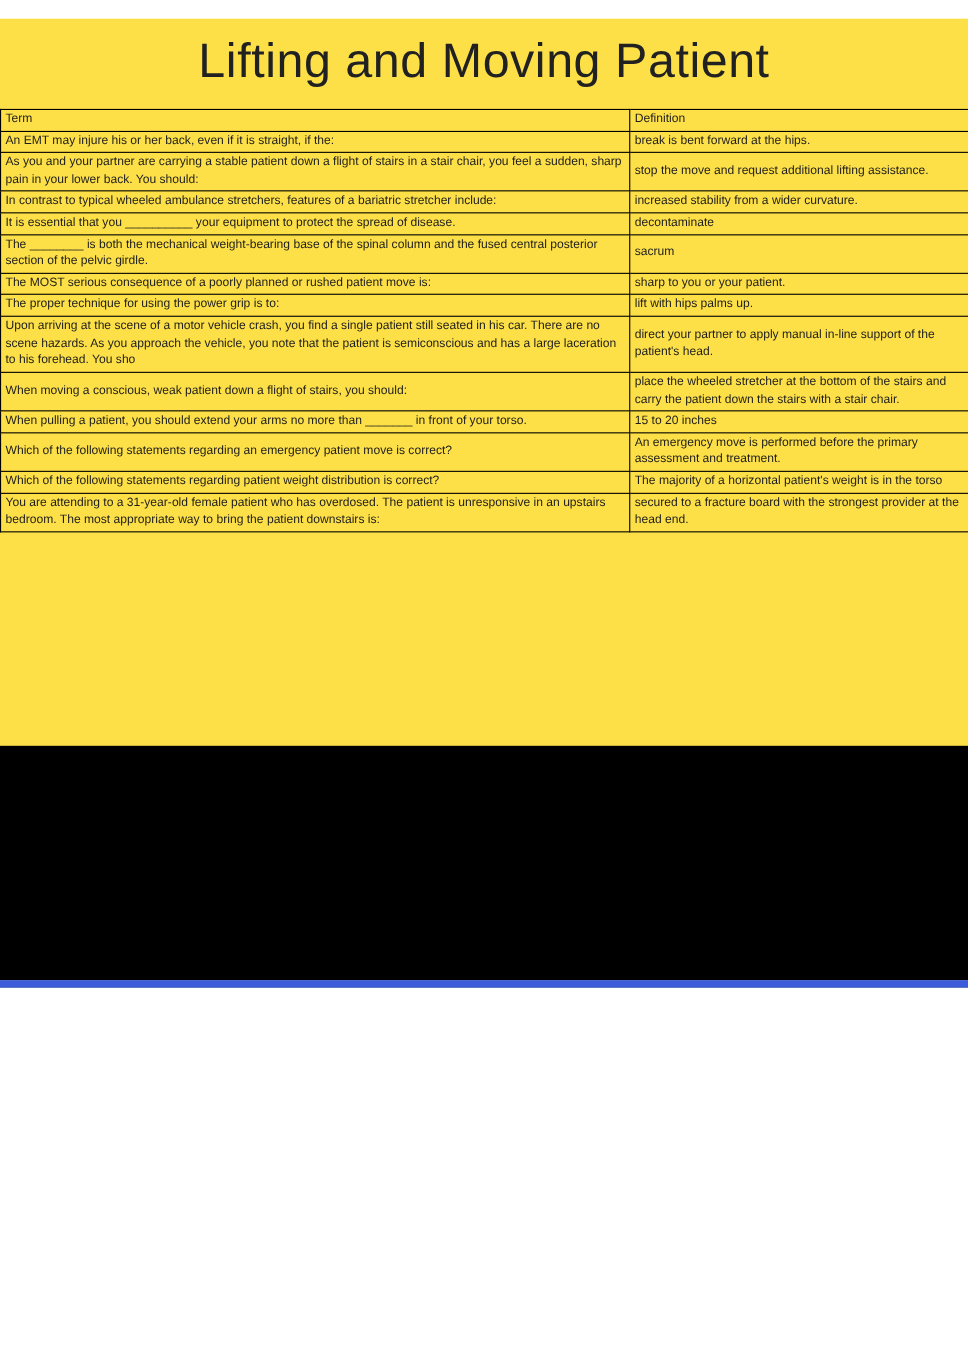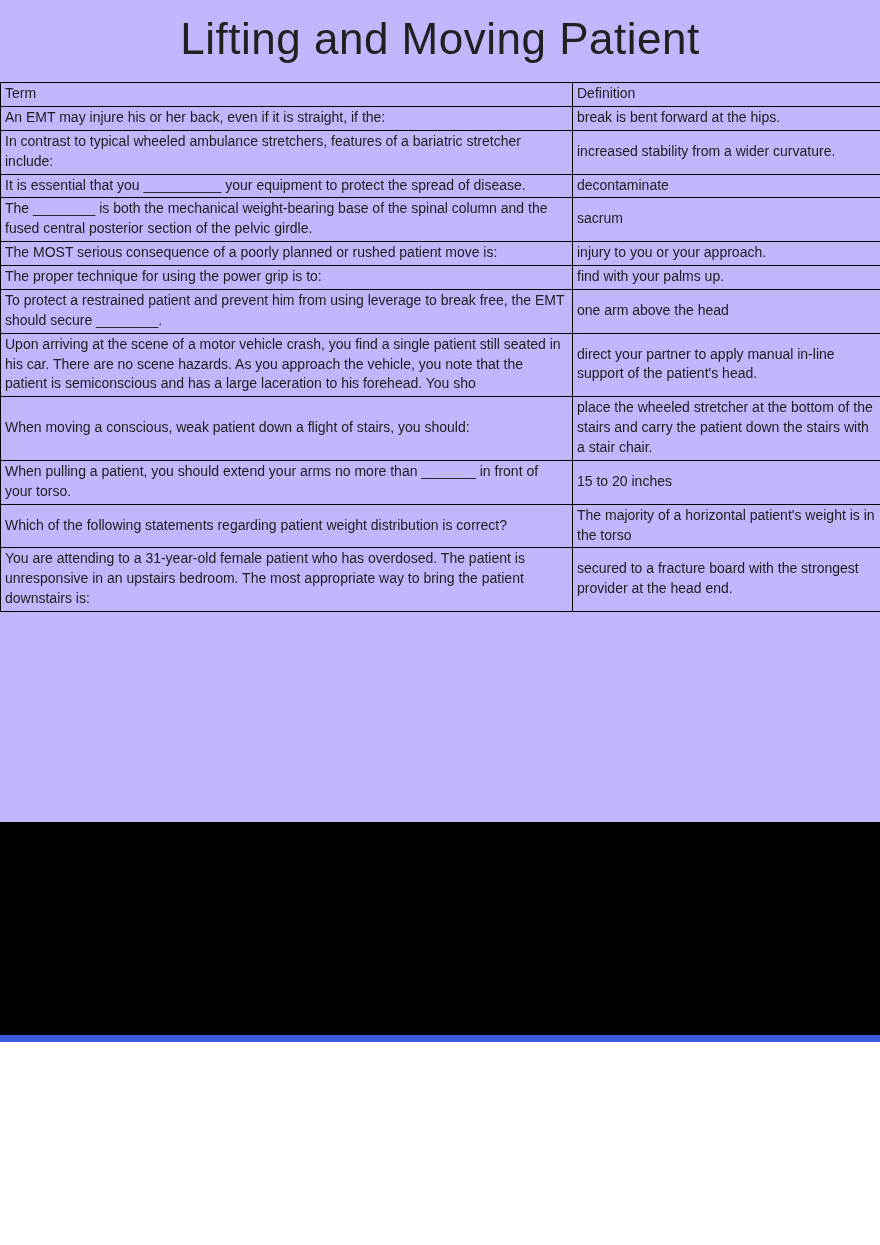--- a/index.html
+++ b/index.html
@@ -4,40 +4,40 @@
 <style>
   html, body {
     margin: 0;
     padding: 0;
     background: #ffffff;
     font-family: "Liberation Sans", sans-serif;
     color: #1d1d1d;
   }
   .page {
     width: 880px;
-    height: 1042px;
-    margin: 0 auto;
-    background: #c4b5fd;
+    height: 881px;
+    margin: 17px auto;
+    background: #fde047;
     position: relative;
     display: flex;
     flex-direction: column;
   }
   .title {
     text-align: center;
     font-size: 44px;
     font-weight: 400;
     color: #212121;
     margin: 14px 0 18px 0;
     letter-spacing: 0.5px;
   }
   table.cards {
     width: 880px;
     border-collapse: collapse;
     table-layout: fixed;
-    font-size: 14px;
+    font-size: 11px;
     line-height: 1.42;
     color: #1d1d1d;
   }
   table.cards th,
   table.cards td {
     border: 1px solid #000000;
     padding: 1px 4px 2px 4px;
     vertical-align: middle;
     text-align: left;
     font-weight: 400;
@@ -73,54 +73,58 @@
         <th>Term</th>
         <th>Definition</th>
       </tr>
     </thead>
     <tbody>
         <tr>
           <td>An EMT may injure his or her back, even if it is straight, if the:</td>
           <td>break is bent forward at the hips.</td>
         </tr>
         <tr>
+          <td>As you and your partner are carrying a stable patient down a flight of stairs in a stair chair, you feel a sudden, sharp pain in your lower back. You should:</td>
+          <td>stop the move and request additional lifting assistance.</td>
+        </tr>
+        <tr>
           <td>In contrast to typical wheeled ambulance stretchers, features of a bariatric stretcher include:</td>
           <td>increased stability from a wider curvature.</td>
         </tr>
         <tr>
           <td>It is essential that you __________ your equipment to protect the spread of disease.</td>
           <td>decontaminate</td>
         </tr>
         <tr>
           <td>The ________ is both the mechanical weight-bearing base of the spinal column and the fused central posterior section of the pelvic girdle.</td>
           <td>sacrum</td>
         </tr>
         <tr>
           <td>The MOST serious consequence of a poorly planned or rushed patient move is:</td>
-          <td>injury to you or your approach.</td>
+          <td>sharp to you or your patient.</td>
         </tr>
         <tr>
           <td>The proper technique for using the power grip is to:</td>
-          <td>find with your palms up.</td>
-        </tr>
-        <tr>
-          <td>To protect a restrained patient and prevent him from using leverage to break free, the EMT should secure ________.</td>
-          <td>one arm above the head</td>
+          <td>lift with hips palms up.</td>
         </tr>
         <tr>
           <td>Upon arriving at the scene of a motor vehicle crash, you find a single patient still seated in his car. There are no scene hazards. As you approach the vehicle, you note that the patient is semiconscious and has a large laceration to his forehead. You sho</td>
           <td>direct your partner to apply manual in-line support of the patient's head.</td>
         </tr>
         <tr>
           <td>When moving a conscious, weak patient down a flight of stairs, you should:</td>
           <td>place the wheeled stretcher at the bottom of the stairs and carry the patient down the stairs with a stair chair.</td>
         </tr>
         <tr>
           <td>When pulling a patient, you should extend your arms no more than _______ in front of your torso.</td>
           <td>15 to 20 inches</td>
+        </tr>
+        <tr>
+          <td>Which of the following statements regarding an emergency patient move is correct?</td>
+          <td>An emergency move is performed before the primary assessment and treatment.</td>
         </tr>
         <tr>
           <td>Which of the following statements regarding patient weight distribution is correct?</td>
           <td>The majority of a horizontal patient's weight is in the torso</td>
         </tr>
         <tr>
           <td>You are attending to a 31-year-old female patient who has overdosed. The patient is unresponsive in an upstairs bedroom. The most appropriate way to bring the patient downstairs is:</td>
           <td>secured to a fracture board with the strongest provider at the head end.</td>
         </tr>
       </tbody>

